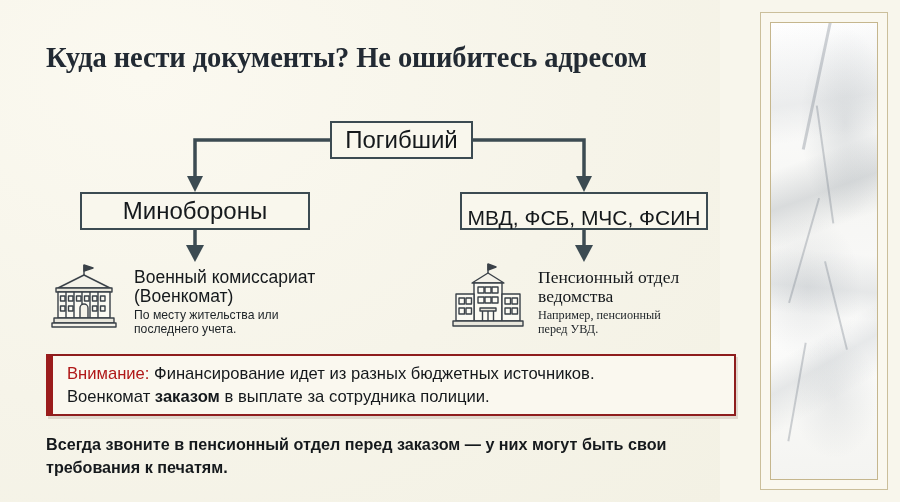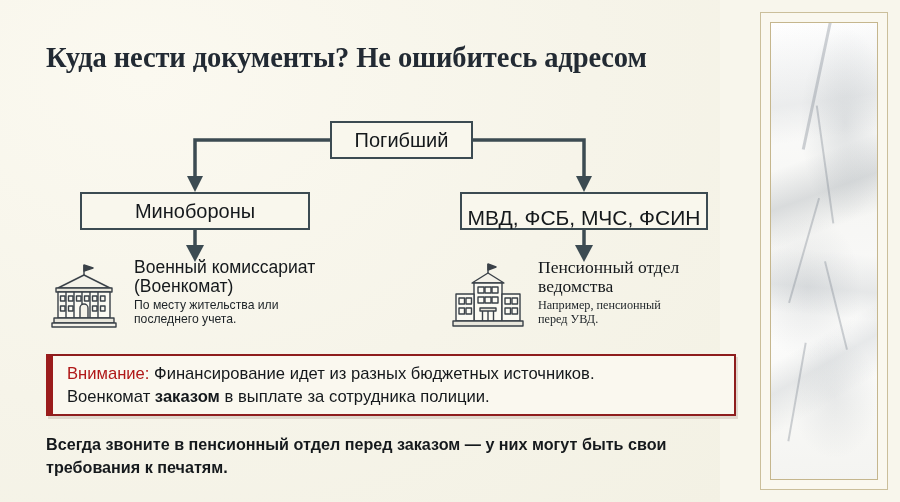--- a/index.html
+++ b/index.html
@@ -41,32 +41,32 @@
 
   .node {
     position: absolute;
     box-sizing: border-box;
     background: #f9f7ed;
     border: 2px solid #3c4b52;
     display: flex;
     align-items: center;
     justify-content: center;
     color: #15191c;
-    font-size: 20px;
+    font-size: 24px;
     line-height: 1;
     white-space: nowrap;
   }
   .node.root  { left: 330px; top: 121px; width: 143px; height: 38px; }
   .node.left  { left: 80px;  top: 192px; width: 230px; height: 38px; }
   .node.right { left: 460px; top: 192px; width: 248px; height: 38px; font-size: 21px; align-items: flex-end;}
 
   .connectors { position: absolute; left: 0; top: 0; width: 760px; height: 350px; }
 
   
-  .org { position: absolute; display: flex; align-items: flex-start; }
+  .org { position: absolute; display: flex; align-items: flex-end; }
   .org.left-org  { left: 44px;  top: 258px; }
   .org.right-org { left: 448px; top: 258px; font-family: Liberation Serif, serif; }
 
   .org-icon { flex: 0 0 auto; margin-right: 10px; margin-top: 4px; }
 
   .org-text { padding-top: 0px; }
   .org-title {
     font-size: 17.5px;
     line-height: 19px;
     color: #15191c;

